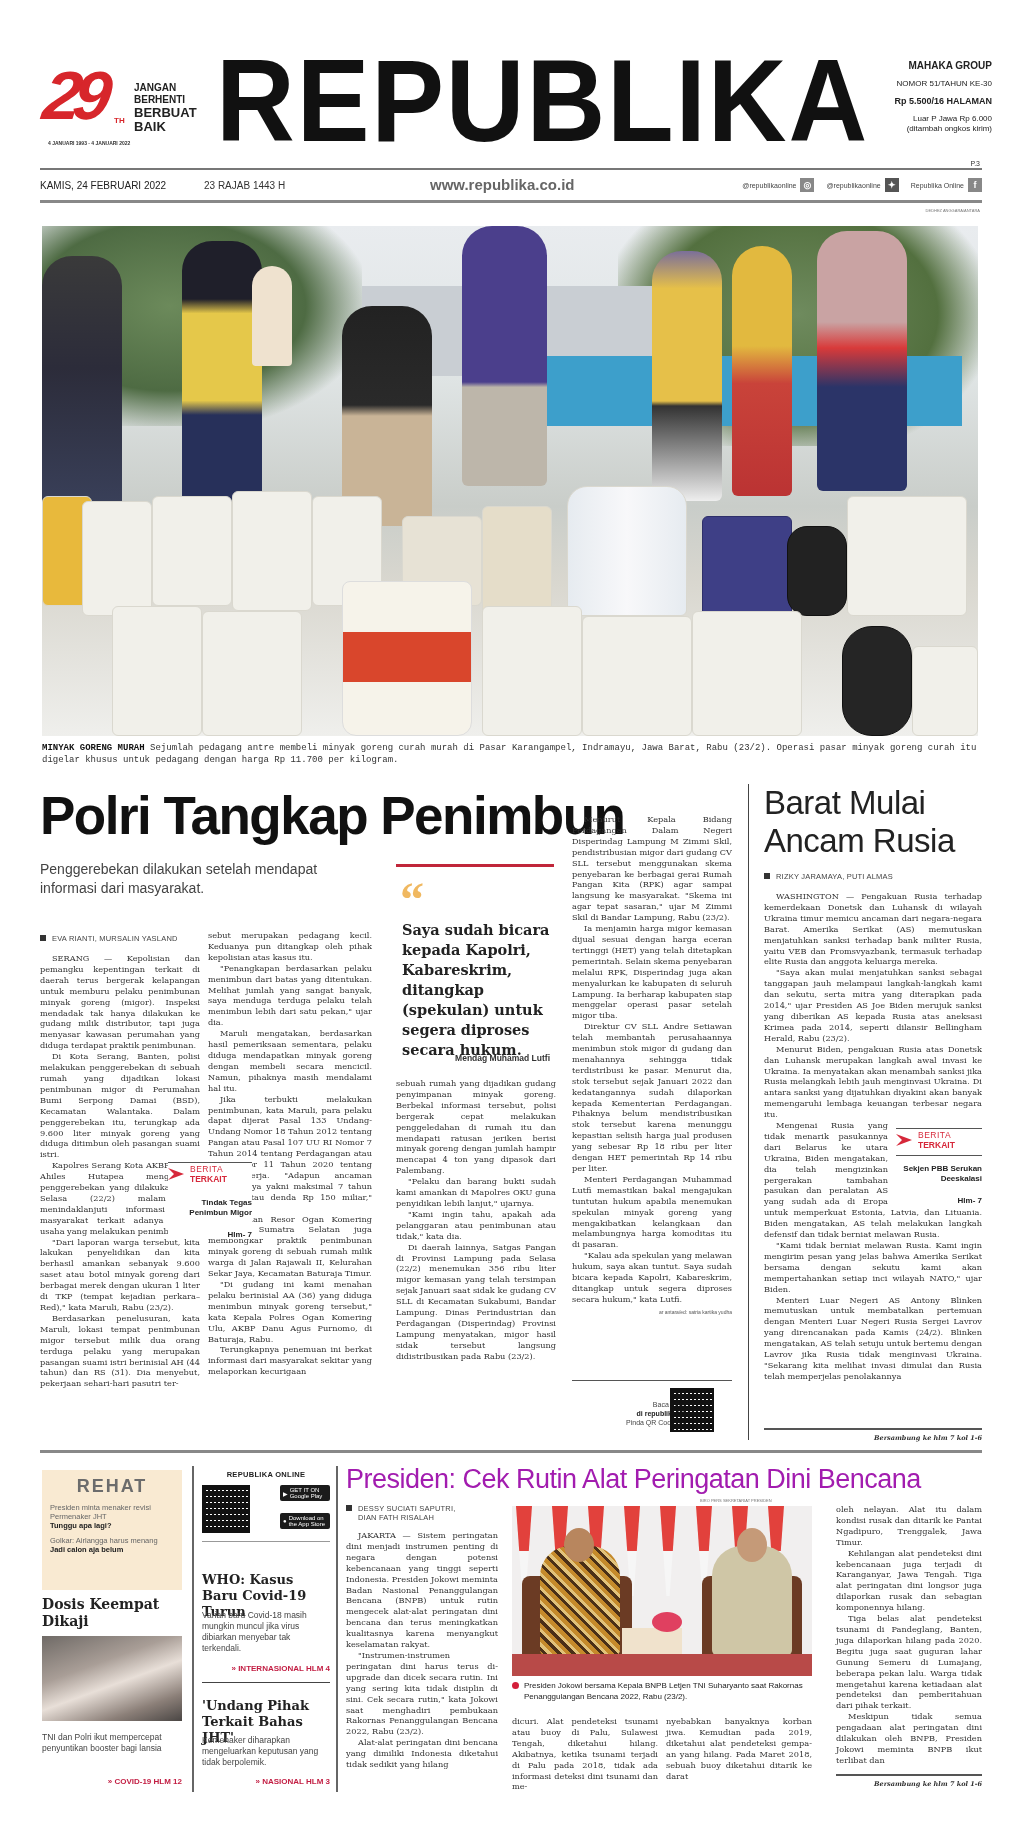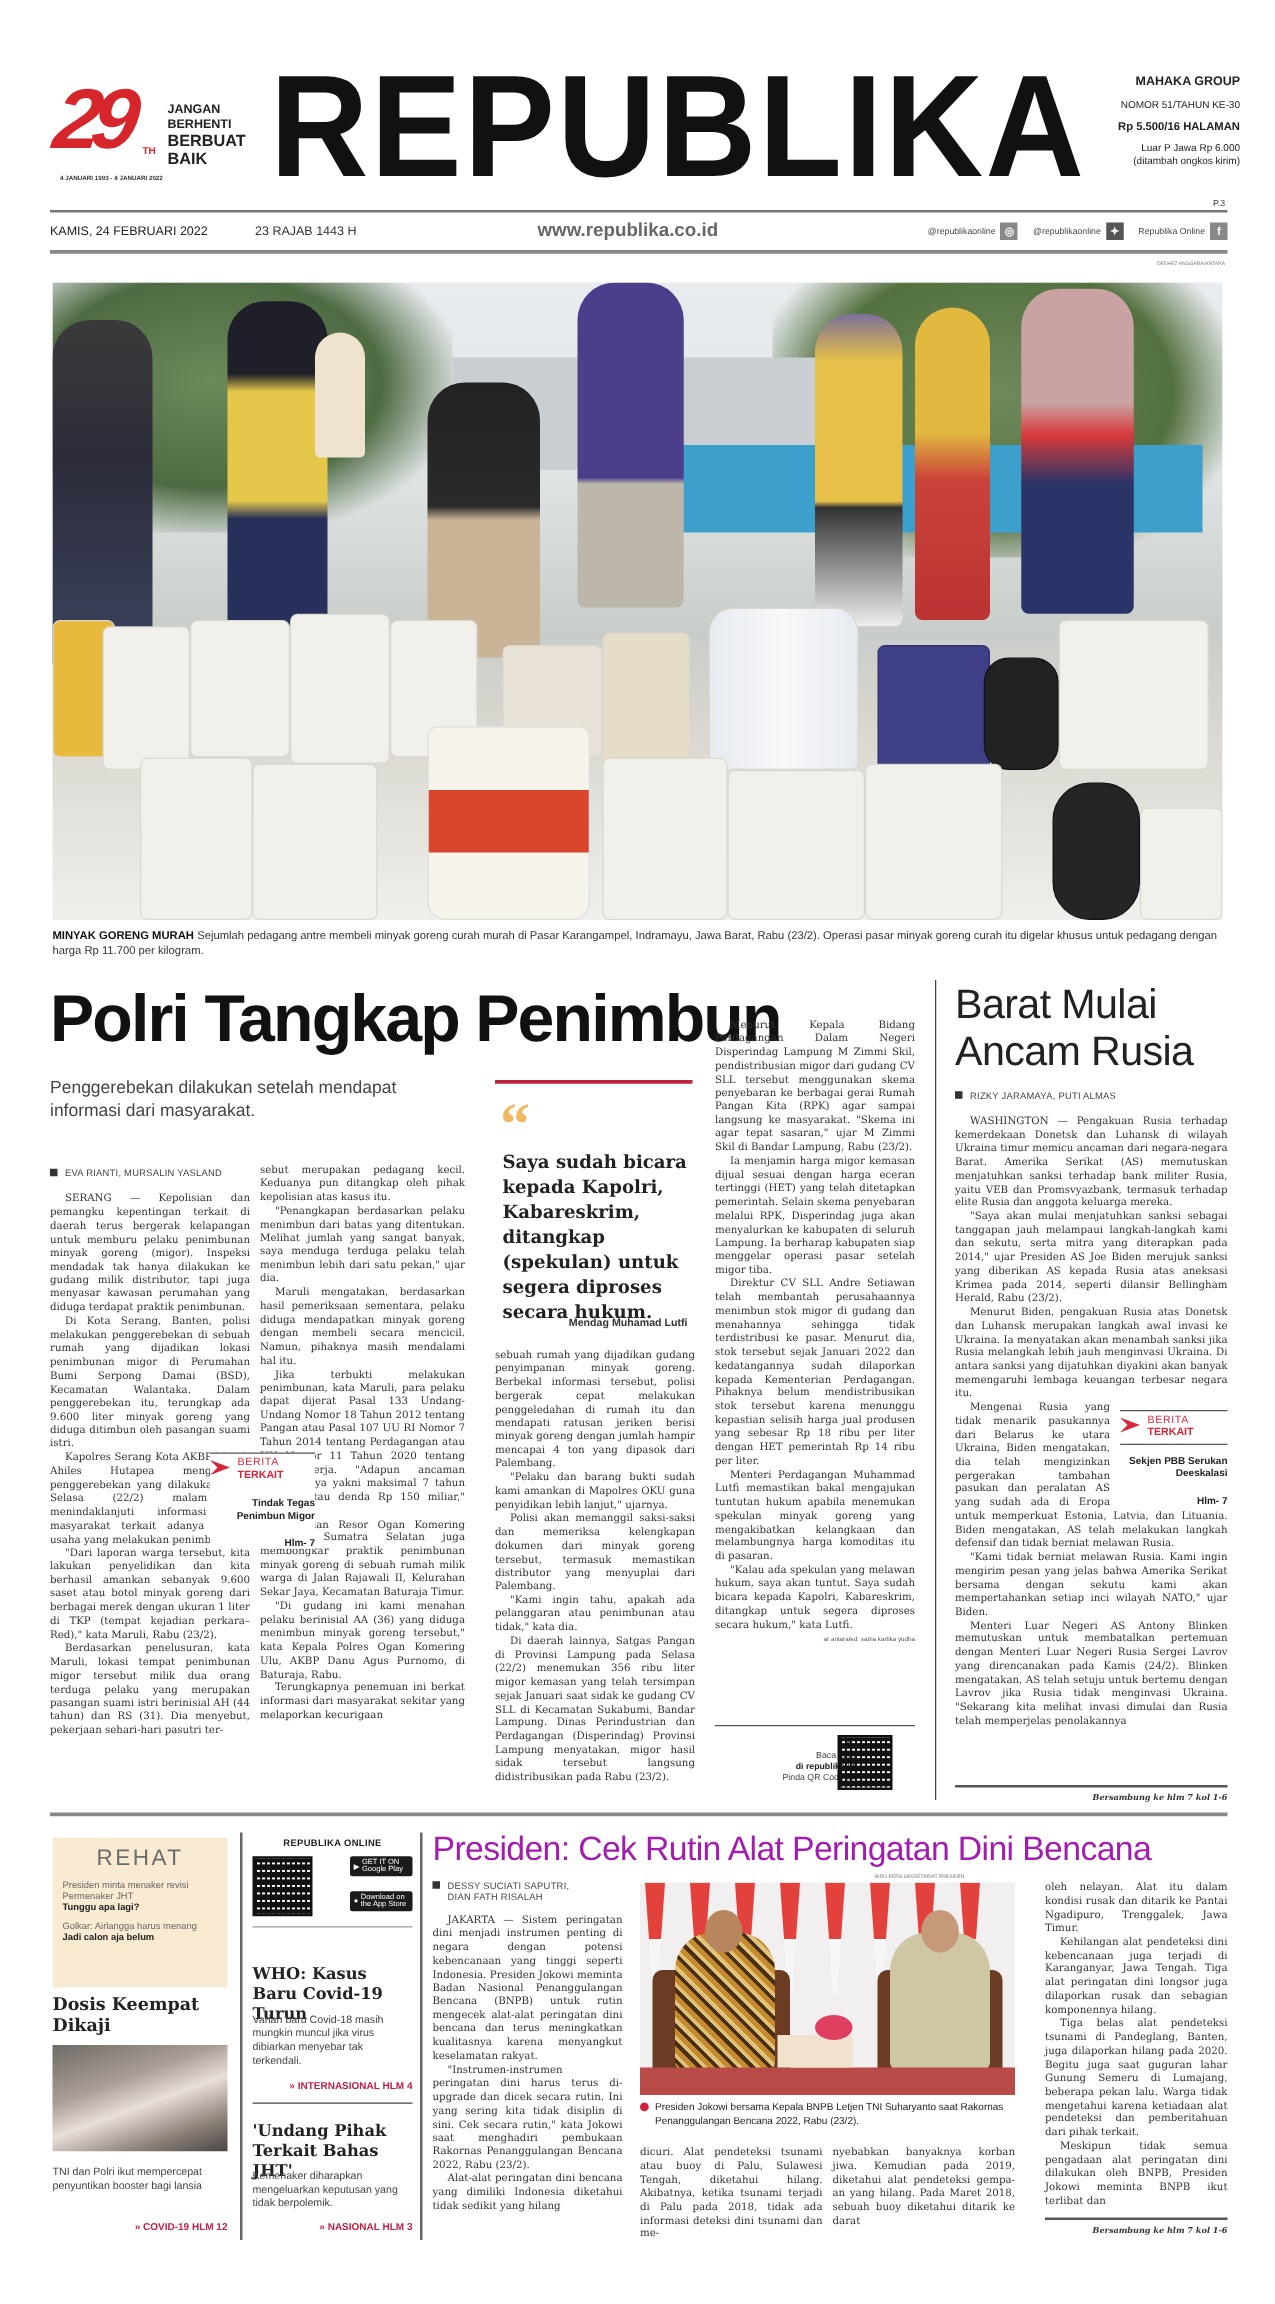--- a/index.html
+++ b/index.html
@@ -37,21 +37,21 @@
     
     .mainphoto { left: 42px; top: 226px; width: 936px; height: 510px; overflow: hidden; background: linear-gradient(180deg, #e9ecef 0%, #dfe4e4 30%, #c9cdc9 55%, #d9d7cf 70%, #efefec 100%); }
     .mainphoto .trees-l { position: absolute; left: 0; top: 0; width: 320px; height: 200px; background: radial-gradient(ellipse at 40% 40%, #6c8a5b 0%, #4e6b43 50%, transparent 75%); }
     .mainphoto .trees-r { position: absolute; right: 0; top: 0; width: 360px; height: 220px; background: radial-gradient(ellipse at 50% 40%, #6f8b5e 0%, #53703f 55%, transparent 78%); }
     .mainphoto .building { position: absolute; left: 320px; top: 60px; width: 300px; height: 90px; background: #c9ced3; }
     .mainphoto .tarp { position: absolute; left: 500px; top: 130px; width: 420px; height: 70px; background: #3d9fcb; }
     .mainphoto .person { position: absolute; border-radius: 30px 30px 6px 6px; }
     .mainphoto .jug { position: absolute; background: #f1f0ea; border: 1px solid #dad8cf; border-radius: 6px; }
     .mainphoto .bucket { position: absolute; background: #f6f3ea; border-radius: 8px 8px 14px 14px; border: 1px solid #ddd; }
     .mainphoto .bucket .band { position: absolute; left: 0; right: 0; top: 50px; height: 50px; background: #d9462c; }
-    .caption { left: 42px; top: 742px; width: 936px; font-family: Liberation Sans, sans-serif; font-size: 9px; line-height: 12px; color: #333; }
+    .caption { left: 42px; top: 742px; width: 936px; font-family: Liberation Mono, monospace; font-size: 9px; line-height: 12px; color: #333; }
     .caption b { color: #111; }
 
     
     .headline { left: 40px; top: 786px; font-family: "Liberation Sans", sans-serif; font-weight: 700; font-size: 53px; line-height: 60px; color: #111; letter-spacing: -1.5px; }
     .deck { left: 40px; top: 860px; width: 330px; font-family: "Liberation Sans", sans-serif; font-size: 14px; line-height: 19px; color: #444; }
     .byline { font-family: "Liberation Sans", sans-serif; font-size: 7.5px; color: #444; letter-spacing: 0.2px; display: flex; align-items: flex-start; gap: 6px; }
     .byline .sq { width: 6px; height: 6px; background: #333; margin-top: 1px; flex: none; }
     .body { font-family: "DejaVu Serif", serif; font-size: 8.2px; line-height: 10.9px; color: #333; text-align: justify; hyphens: auto; }
     .body p { text-indent: 12px; }
     .col { position: absolute; }
@@ -83,21 +83,21 @@
         border: 2px solid #111; }
 
     
     .r-headline { left: 764px; top: 784px; width: 230px; font-family: "Liberation Sans", sans-serif; font-weight: 400; font-size: 33px; line-height: 38px; color: #222; letter-spacing: -0.5px; }
     .continue { font-family: "DejaVu Serif", serif; font-style: italic; font-weight: 700; font-size: 6.5px; color: #333; text-align: right; }
 
     .section-rule { left: 40px; top: 1450px; width: 942px; height: 3px; background: #888; }
 
     
     .rehat { left: 42px; top: 1470px; width: 140px; height: 120px; background: #f9ead2; padding: 6px 8px; font-family: "Liberation Sans", sans-serif; }
-    .rehat .ttl { text-align: center; font-size: 18px; font-weight: 400; letter-spacing: 2px; color: #6c6c6c; }
+    .rehat .ttl { text-align: center; font-size: 18px; font-weight: 700; letter-spacing: 2px; color: #6c6c6c; }
     .rehat .t { font-size: 7.5px; line-height: 9px; color: #666; margin-top: 6px; }
     .rehat .t b { color: #222; }
     .teaser-title { font-family: "DejaVu Serif", serif; font-weight: 700; color: #222; }
     .teaser-body { font-family: "Liberation Sans", sans-serif; font-size: 8.5px; line-height: 11px; color: #444; }
     .teaser-link { font-family: "Liberation Sans", sans-serif; font-size: 8px; font-weight: 700; color: #c21d42; text-align: right; }
     .dosis-photo { left: 42px; top: 1636px; width: 140px; height: 85px; background: linear-gradient(160deg, #6f6a66 0%, #a99e97 35%, #e8dfd8 55%, #8b7f78 80%, #4a4644 100%); overflow: hidden; }
 
     .online { left: 202px; top: 1470px; width: 128px; font-family: "Liberation Sans", sans-serif; }
     .online .ttl { font-size: 7.5px; font-weight: 700; text-align: center; color: #222; letter-spacing: 0.3px; }
     .store-btn { background: #1b1b1b; color: #fff; border-radius: 2px; font-size: 6px; padding: 2px 3px; width: 50px; height: 16px; display: flex; align-items: center; gap: 2px; }
@@ -249,21 +249,20 @@
 
 <div class="abs pq-rule"></div>
 <div class="abs pq-mark">“</div>
 <div class="abs pq-text">Saya sudah bicara kepada Kapolri, Kabareskrim, ditangkap (spekulan) untuk segera diproses secara hukum.</div>
 <div class="abs pq-attr">Mendag Muhamad Lutfi</div>
 
 <div class="col" style="left:396px;top:1078px;width:160px;">
   <div class="body">
     <p style="text-indent:0">sebuah rumah yang dijadikan gudang penyimpanan minyak goreng. Berbekal informasi tersebut, polisi bergerak cepat melakukan penggeledahan di rumah itu dan mendapati ratusan jeriken berisi minyak goreng dengan jumlah hampir mencapai 4 ton yang dipasok dari Palembang.</p>
     <p>"Pelaku dan barang bukti sudah kami amankan di Mapolres OKU guna penyidikan lebih lanjut," ujarnya.</p>
-    <p>Polisi akan memanggil saksi-saksi dan memeriksa kelengkapan dokumen dari minyak goreng tersebut, termasuk memastikan distributor yang menyuplai dari Palembang.</p>
     <p>"Kami ingin tahu, apakah ada pelanggaran atau penimbunan atau tidak," kata dia.</p>
     <p>Di daerah lainnya, Satgas Pangan di Provinsi Lampung pada Selasa (22/2) menemukan 356 ribu liter migor kemasan yang telah tersimpan sejak Januari saat sidak ke gudang CV SLL di Kecamatan Sukabumi, Bandar Lampung. Dinas Perindustrian dan Perdagangan (Disperindag) Provinsi Lampung menyatakan, migor hasil sidak tersebut langsung didistribusikan pada Rabu (23/2).</p>
   </div>
 </div>
 
 <div class="col" style="left:572px;top:814px;width:160px;">
   <div class="body">
     <p>Menurut Kepala Bidang Perdagangan Dalam Negeri Disperindag Lampung M Zimmi Skil, pendistribusian migor dari gudang CV SLL tersebut menggunakan skema penyebaran ke berbagai gerai Rumah Pangan Kita (RPK) agar sampai langsung ke masyarakat. "Skema ini agar tepat sasaran," ujar M Zimmi Skil di Bandar Lampung, Rabu (23/2).</p>
     <p>Ia menjamin harga migor kemasan dijual sesuai dengan harga eceran tertinggi (HET) yang telah ditetapkan pemerintah. Selain skema penyebaran melalui RPK, Disperindag juga akan menyalurkan ke kabupaten di seluruh Lampung. Ia berharap kabupaten siap menggelar operasi pasar setelah migor tiba.</p>
     <p>Direktur CV SLL Andre Setiawan telah membantah perusahaannya menimbun stok migor di gudang dan menahannya sehingga tidak terdistribusi ke pasar. Menurut dia, stok tersebut sejak Januari 2022 dan kedatangannya sudah dilaporkan kepada Kementerian Perdagangan. Pihaknya belum mendistribusikan stok tersebut karena menunggu kepastian selisih harga jual produsen yang sebesar Rp 18 ribu per liter dengan HET pemerintah Rp 14 ribu per liter.</p>

